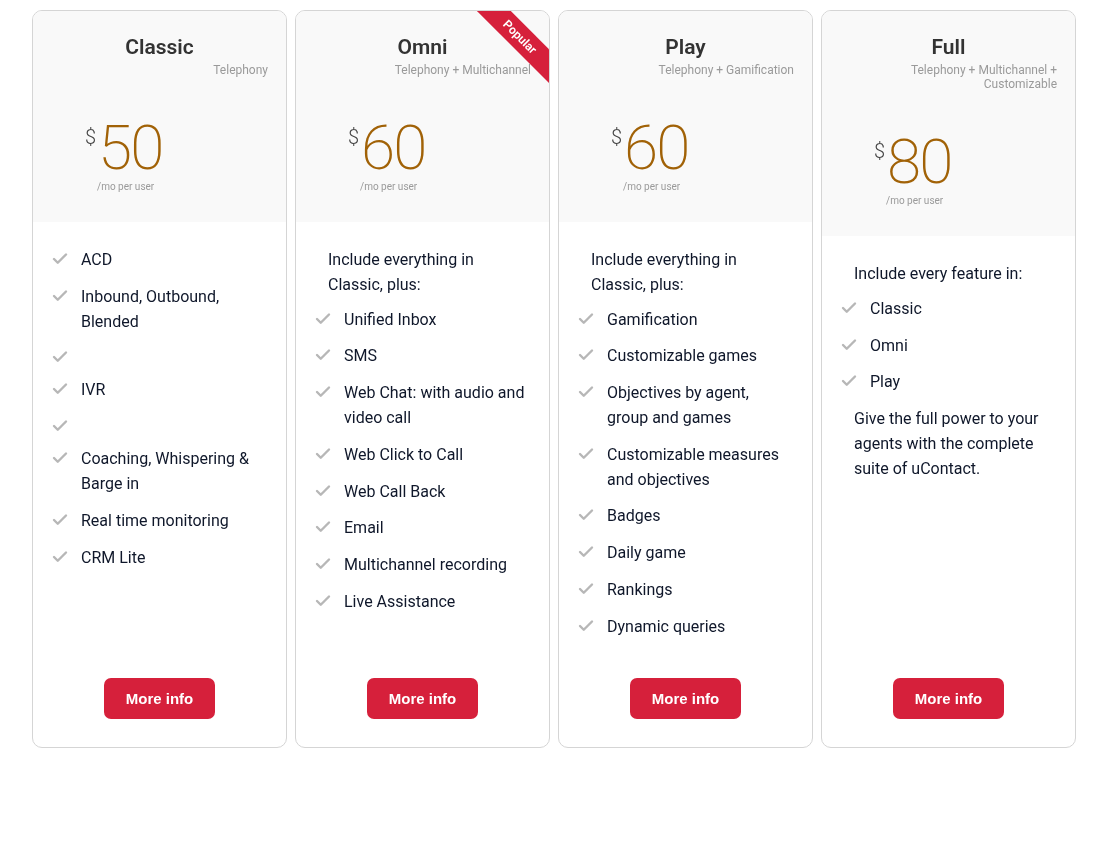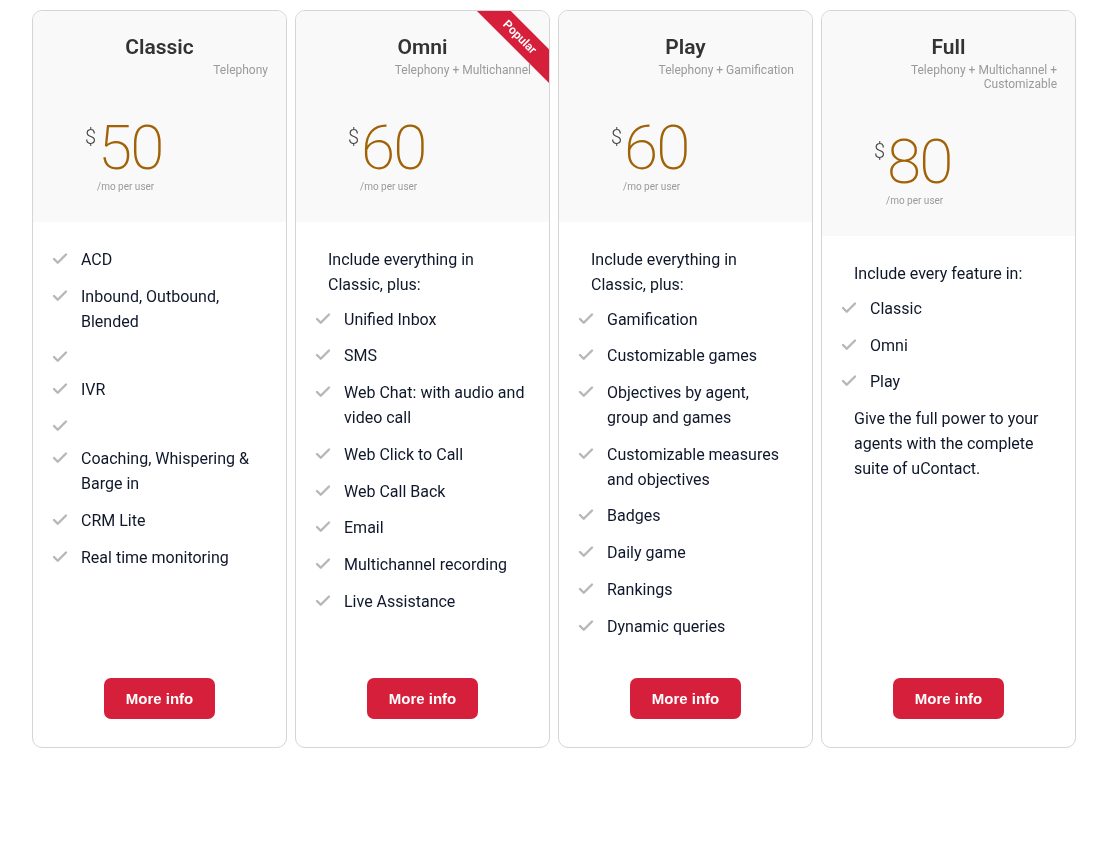--- a/index.html
+++ b/index.html
@@ -166,27 +166,27 @@
         <div class="feat">
           <svg class="check" viewBox="0 0 24 24" fill="none" stroke="currentColor" stroke-width="3.2" stroke-linecap="round" stroke-linejoin="round">
             <polyline points="4 12 9 17 20 6"></polyline>
           </svg>
           <span class="feat-text">Coaching, Whispering &amp; Barge in</span>
         </div>
         <div class="feat">
           <svg class="check" viewBox="0 0 24 24" fill="none" stroke="currentColor" stroke-width="3.2" stroke-linecap="round" stroke-linejoin="round">
             <polyline points="4 12 9 17 20 6"></polyline>
           </svg>
+          <span class="feat-text">Real time monitoring</span>
+        </div>
+        <div class="feat">
+          <svg class="check" viewBox="0 0 24 24" fill="none" stroke="currentColor" stroke-width="3.2" stroke-linecap="round" stroke-linejoin="round">
+            <polyline points="4 12 9 17 20 6"></polyline>
+          </svg>
           <span class="feat-text">CRM Lite</span>
-        </div>
-        <div class="feat">
-          <svg class="check" viewBox="0 0 24 24" fill="none" stroke="currentColor" stroke-width="3.2" stroke-linecap="round" stroke-linejoin="round">
-            <polyline points="4 12 9 17 20 6"></polyline>
-          </svg>
-          <span class="feat-text">Real time monitoring</span>
         </div>
       </div>
       <div class="card-footer"><button class="btn">More info</button></div>
     </div>
     <div class="card">
       <div class="ribbon">Popular</div>
       <div class="card-header">
         <div class="plan-name">Omni</div>
         <div class="plan-subtitle">Telephony + Multichannel</div>
         <div class="price-row">

